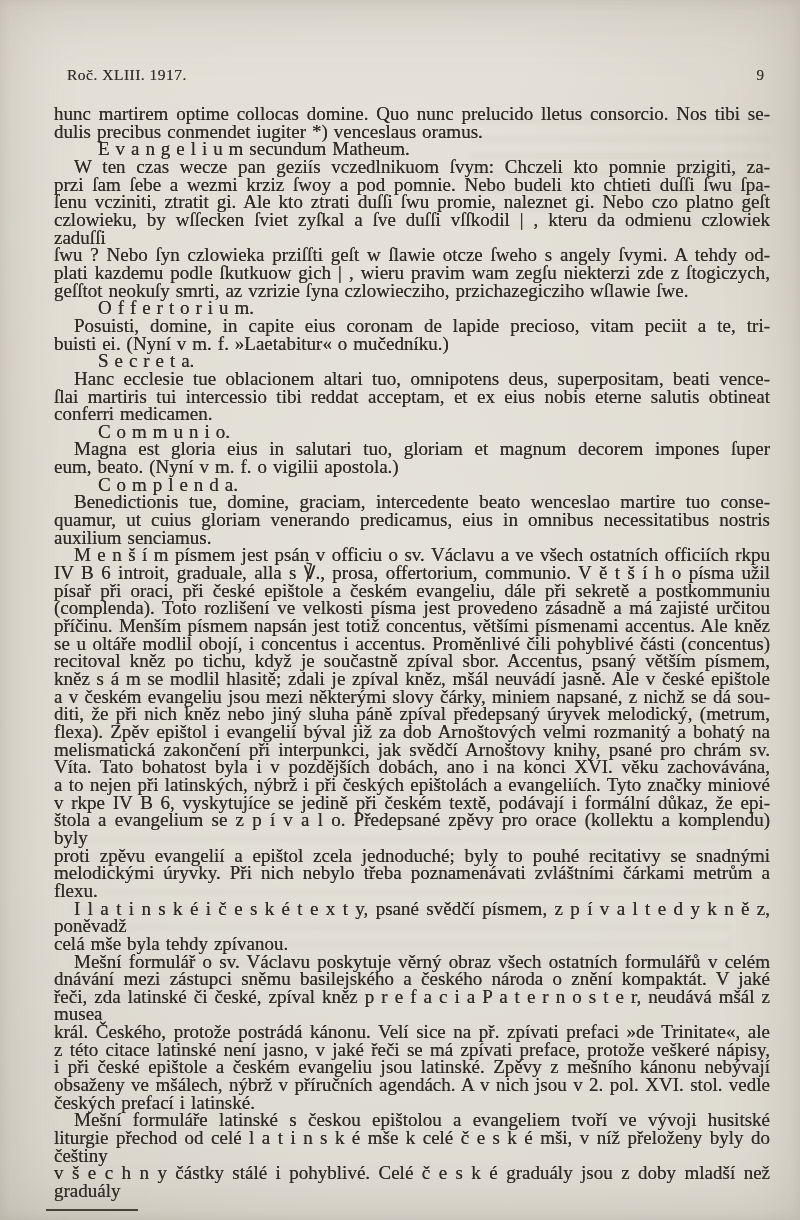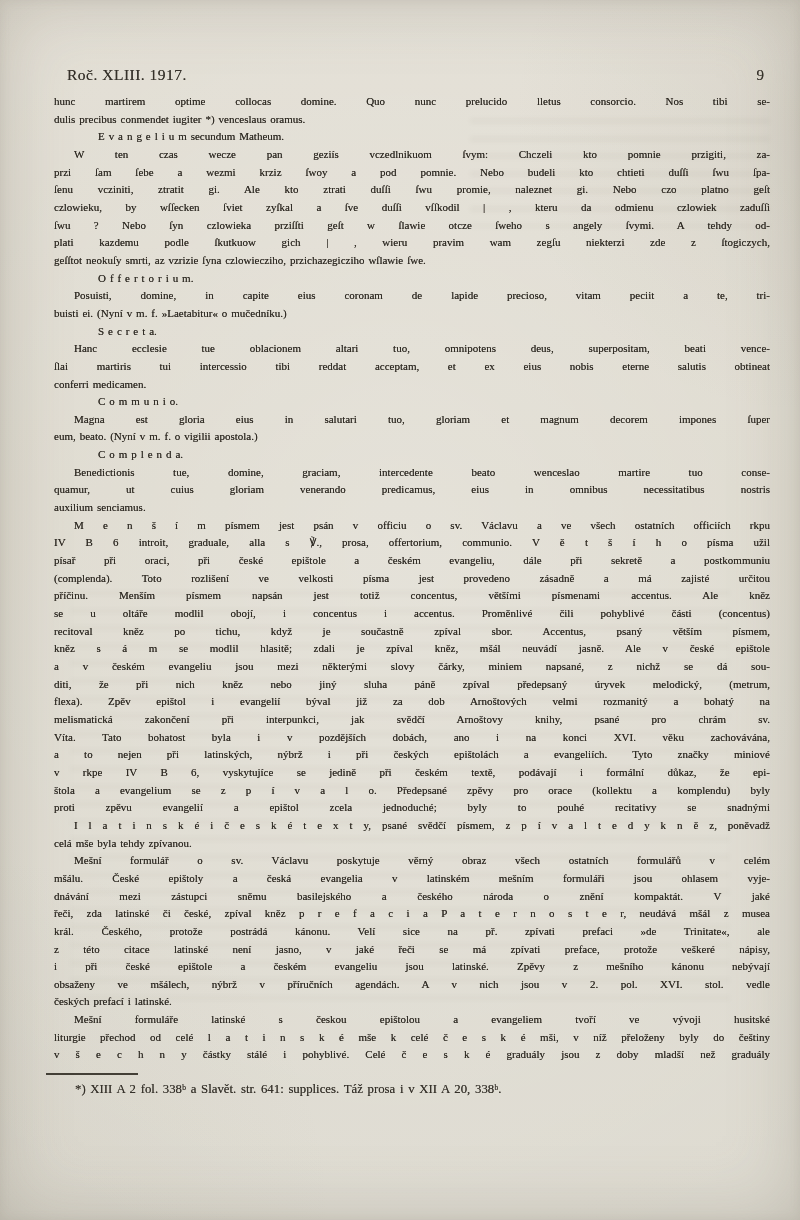--- a/index.html
+++ b/index.html
@@ -31,22 +31,22 @@
   .hdr{
     display:flex;justify-content:space-between;align-items:baseline;
     margin-top:66px;
     font-size:15.5px;
     color:#35312a;
     text-shadow:0 0 .4px rgba(53,49,42,.7);
   }
   .hdr .vol{padding-left:13px;letter-spacing:0.5px;}
   .hdr .pno{padding-right:6px;font-size:15px;}
   .body-text{
-    margin-top:9px;
-    font-size:11px;
+    margin-top:21px;
+    font-size:19px;
     line-height:17.65px;
     text-shadow:0 0 .45px rgba(47,43,36,.8);
     word-spacing:1.2px;
   }
   .par{margin:0;}
   .line{text-align:justify;text-align-last:justify;white-space:normal;}
   .line.short{text-align-last:left;font-family:Liberation Serif, serif;}
   .line.ind{text-indent:20px;}
   .line.hline{text-align:center;text-align-last:left;padding-left:44px;text-indent:0;}
   .foot{
@@ -138,28 +138,28 @@
         <div class="line">kněz s á m se modlil hlasitě; zdali je zpíval kněz, mšál neuvádí jasně. Ale v české epištole</div>
         <div class="line">a v českém evangeliu jsou mezi některými slovy čárky, miniem napsané, z nichž se dá sou-</div>
         <div class="line">diti, že při nich kněz nebo jiný sluha páně zpíval předepsaný úryvek melodický, (metrum,</div>
         <div class="line">flexa). Zpěv epištol i evangelií býval již za dob Arnoštových velmi rozmanitý a bohatý na</div>
         <div class="line">melismatická zakončení při interpunkci, jak svědčí Arnoštovy knihy, psané pro chrám sv.</div>
         <div class="line">Víta. Tato bohatost byla i v pozdějších dobách, ano i na konci XVI. věku zachovávána,</div>
         <div class="line">a to nejen při latinských, nýbrž i při českých epištolách a evangeliích. Tyto značky miniové</div>
         <div class="line">v rkpe IV B 6, vyskytujíce se jedině při českém textě, podávají i formální důkaz, že epi-</div>
         <div class="line">štola a evangelium se z p í v a l o. Předepsané zpěvy pro orace (kollektu a komplendu) byly</div>
         <div class="line">proti zpěvu evangelií a epištol zcela jednoduché; byly to pouhé recitativy se snadnými</div>
+        <div class="line">melodickými úryvky. Při nich nebylo třeba poznamenávati zvláštními čárkami metrům a flexu.</div>
       </div>
       <div class="par">
         <div class="line ind">I l a t i n s k é  i  č e s k é  t e x t y, psané svědčí písmem, z p í v a l  t e d y  k n ě z, poněvadž</div>
         <div class="line short">celá mše byla tehdy zpívanou.</div>
       </div>
       <div class="par">
         <div class="line ind">Mešní formulář o sv. Václavu poskytuje věrný obraz všech ostatních formulářů v celém</div>
-        <div class="line">mšálu. České epištoly a česká evangelia v latinském mešním formuláři jsou ohlasem vyje-</div>
         <div class="line">dnávání mezi zástupci sněmu basilejského a českého národa o znění kompaktát. V jaké</div>
         <div class="line">řeči, zda latinské či české, zpíval kněz p r e f a c i  a  P a t e r  n o s t e r, neudává mšál z musea</div>
         <div class="line">král. Českého, protože postrádá kánonu. Velí sice na př. zpívati prefaci »de Trinitate«, ale</div>
         <div class="line">z této citace latinské není jasno, v jaké řeči se má zpívati preface, protože veškeré nápisy,</div>
         <div class="line">i při české epištole a českém evangeliu jsou latinské. Zpěvy z mešního kánonu nebývají</div>
         <div class="line">obsaženy ve mšálech, nýbrž v příručních agendách. A v nich jsou v 2. pol. XVI. stol. vedle</div>
         <div class="line short">českých prefací i latinské.</div>
       </div>
       <div class="par">
         <div class="line ind">Mešní formuláře latinské s českou epištolou a evangeliem tvoří ve vývoji husitské</div>

